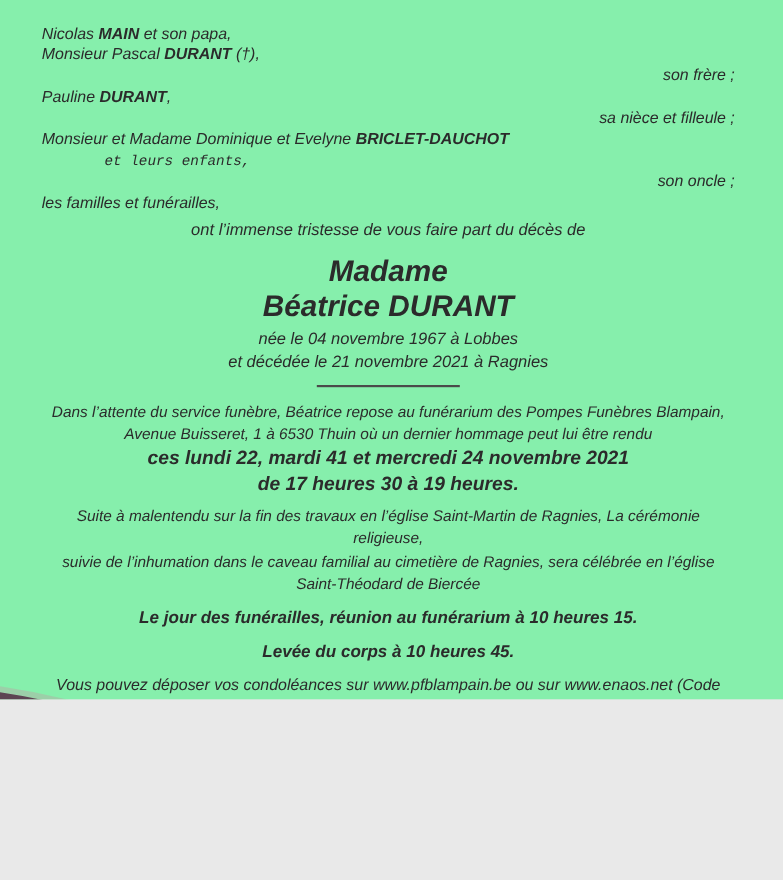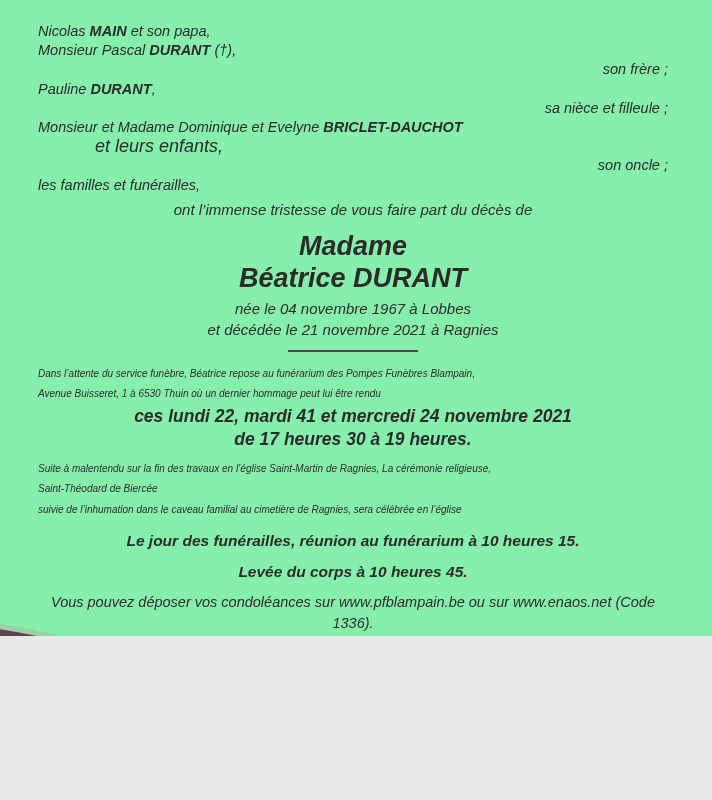--- a/index.html
+++ b/index.html
@@ -4,35 +4,35 @@
 <style>
   html,body{margin:0;padding:0;background:#e9e9e9;}
   .page{
     position:relative;width:712px;height:636px;margin:0 auto;
     background:#86efac;color:#2b2b2b;overflow:hidden;
     font-family:"Liberation Sans",sans-serif;font-style:italic;
   }
   .content{position:relative;z-index:2;padding:22px 44px 0 38px;}
   .m-line{font-size:14.5px;line-height:19.2px;}
   .m-line b{font-weight:bold;font-size:14.5px;}
-  .m-line2{font-size:18px;line-height:19.2px;padding-left:57px;}
+  .m-line2{font-size:13px;line-height:19.2px;padding-left:57px;font-family:Liberation Mono, monospace;}
   .relation{font-size:14.5px;line-height:19.2px;text-align:right;}
   .m-line2:empty,.relation:empty{display:none;}
   .announce{text-align:center;font-size:15px;line-height:21px;margin-top:4px;}
   .deceased-title,.deceased-name{
     text-align:center;font-size:27px;font-weight:bold;line-height:32px;
   }
   .deceased-title{margin-top:10px;}
   .life-line{text-align:center;font-size:15px;line-height:21px;}
   .life-block{margin-top:4px;}
   .divider{
     width:130px;border:none;border-top:2px solid #4a4a4a;
     margin:10px auto 0 auto;
   }
-  .center15{text-align:left;font-size:10px;line-height:20.5px;}
+  .center15{text-align:center;font-size:14px;line-height:20.5px;}
   .viewing-block{margin-top:12px;}
   .ceremony-block{margin-top:8px;}
   .bold-big{text-align:center;font-size:17.5px;font-weight:bold;line-height:23px;}
   .bold-mid{text-align:center;font-size:15.5px;font-weight:bold;line-height:21px;}
   .mt10{margin-top:10px;}
   .mt8{margin-top:8px;}
   .cond-line{text-align:center;font-size:14.5px;line-height:21px;margin-top:10px;}
   .footer-left{
     position:absolute;left:60px;top:736px;z-index:3;
     font-size:17px;line-height:24px;text-align:left;margin-left:48px;
@@ -82,22 +82,22 @@
 
     <div class="viewing-block">
       <div class="center15">Dans l’attente du service funèbre, Béatrice repose au funérarium des Pompes Funèbres Blampain,</div>
       <div class="center15">Avenue Buisseret, 1 à 6530 Thuin où un dernier hommage peut lui être rendu</div>
       <div class="bold-big">ces lundi 22, mardi 41 et mercredi 24 novembre 2021</div>
       <div class="bold-big">de 17 heures 30 à 19 heures.</div>
     </div>
 
     <div class="ceremony-block">
       <div class="center15">Suite à malentendu sur la fin des travaux en l’église Saint-Martin de Ragnies, La cérémonie religieuse,</div>
+      <div class="center15">suivie de l’inhumation dans le caveau familial au cimetière de Ragnies, sera célébrée en l’église</div>
       <div class="center15">Saint-Théodard de Biercée</div>
-      <div class="center15">suivie de l’inhumation dans le caveau familial au cimetière de Ragnies, sera célébrée en l’église</div>
     </div>
 
     <div class="bold-mid mt10">Le jour des funérailles, réunion au funérarium à 10 heures 15.</div>
     <div class="bold-mid mt10">Levée du corps à 10 heures 45.</div>
 
     <div class="cond-line">Vous pouvez déposer vos condoléances sur www.pfblampain.be ou sur www.enaos.net (Code 1336).</div>
     <div class="center15 mt8">Cet avis tient lieu de faire-part.</div>
   </div>
 
   <svg class="flower-svg" width="440" height="212" viewBox="0 0 440 212" aria-hidden="true">

